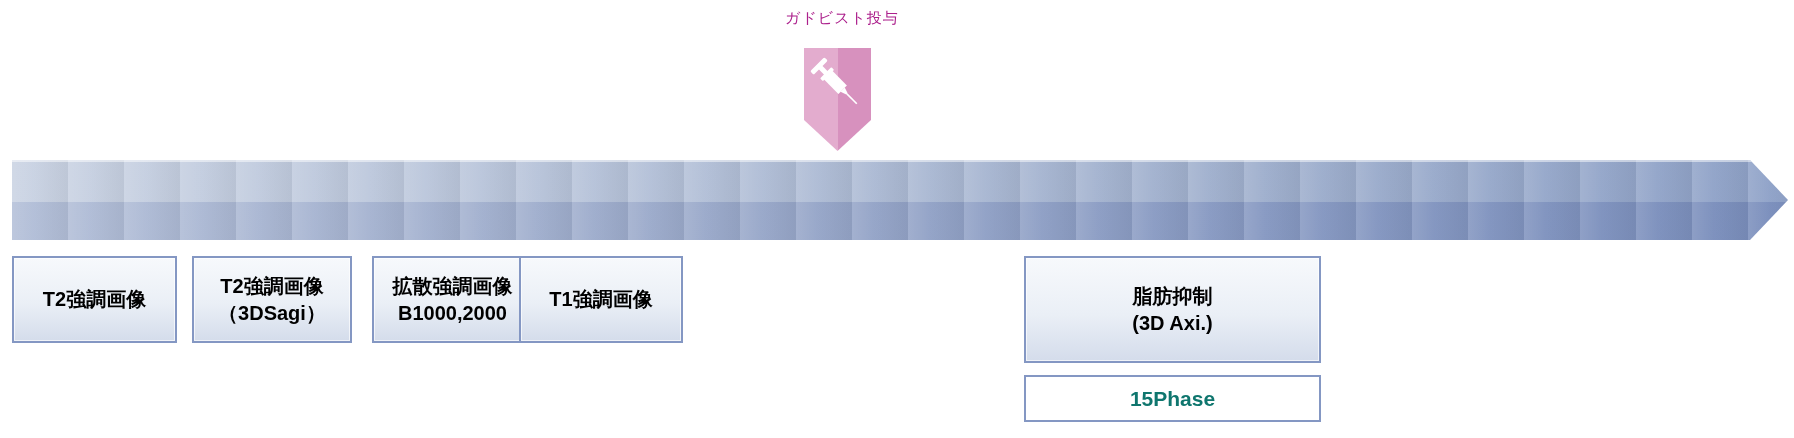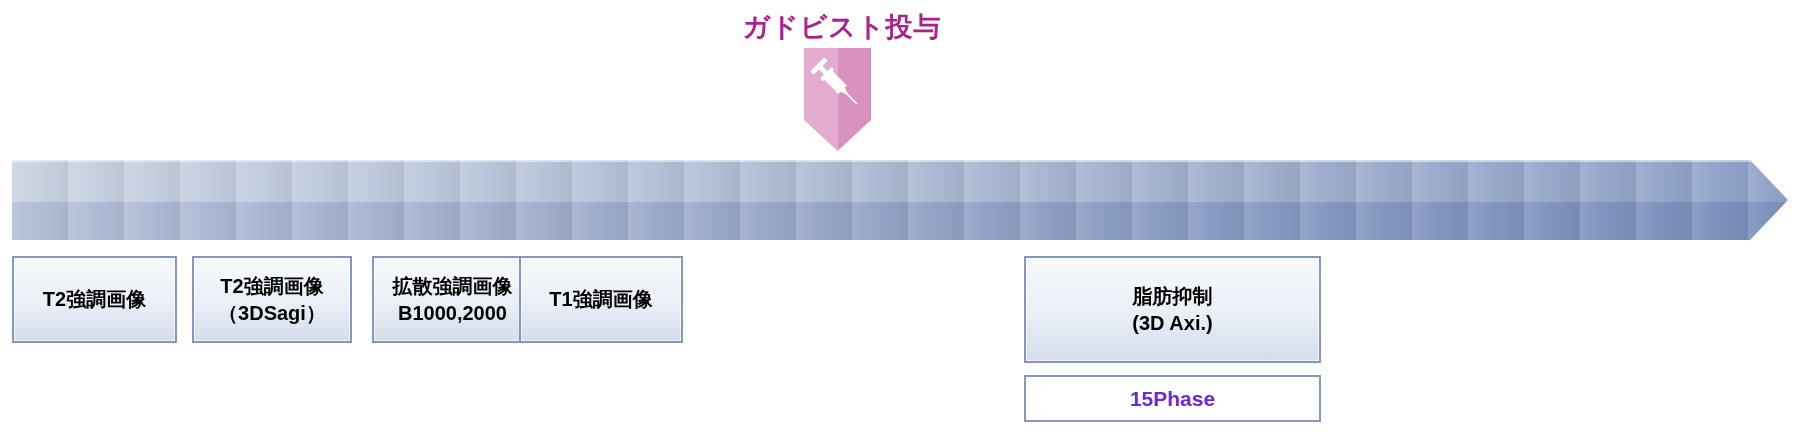--- a/index.html
+++ b/index.html
@@ -2,21 +2,21 @@
 <html><head>
 <meta charset="utf-8">
 <style>
   html,body{margin:0;padding:0;background:#ffffff;}
   body{font-family:"Liberation Sans","DejaVu Sans",sans-serif;}
   .stage{position:relative;width:1794px;height:438px;background:#ffffff;overflow:hidden;}
 
   
   .inj-title{
     position:absolute;left:692px;top:9px;width:300px;
-    text-align:center;font-size:27px;font-weight:700;color:#AC208C;
+    text-align:center;font-size:15px;font-weight:400;color:#AC208C;
     letter-spacing:1px;
   }
 
   
   .inj-marker{
     position:absolute;left:804px;top:48px;width:67px;height:103px;
     clip-path:polygon(0 0,100% 0,100% 70%,50% 100%,0 70%);
     background:linear-gradient(90deg,#E3ACCE 0 51%,#D791BE 51% 100%);
   }
   .inj-marker svg{position:absolute;left:1px;top:6px;}
@@ -44,21 +44,21 @@
     background:linear-gradient(180deg,#F7F9FC 0%,#EAEFF6 55%,#D4DCEB 100%);
     box-shadow:inset 0 0 0 1px rgba(255,255,255,0.65);
     display:flex;flex-direction:column;justify-content:center;align-items:center;
     font-size:20px;font-weight:700;color:#000000;line-height:27px;text-align:center;
   }
   .proto-box.big{height:107px;}
   .phase-box{
     position:absolute;left:1024px;top:375px;width:297px;height:47px;box-sizing:border-box;
     border:2px solid #8497C3;background:#ffffff;
     display:flex;justify-content:center;align-items:center;
-    font-size:21px;font-weight:700;color:#6d28d9;
+    font-size:21px;font-weight:700;color:#0f766e;
   }
 </style>
 </head>
 <body>
 
 <div class="stage">
 
   <div class="inj-title">ガドビスト投与</div>
 
   <div class="inj-marker">

